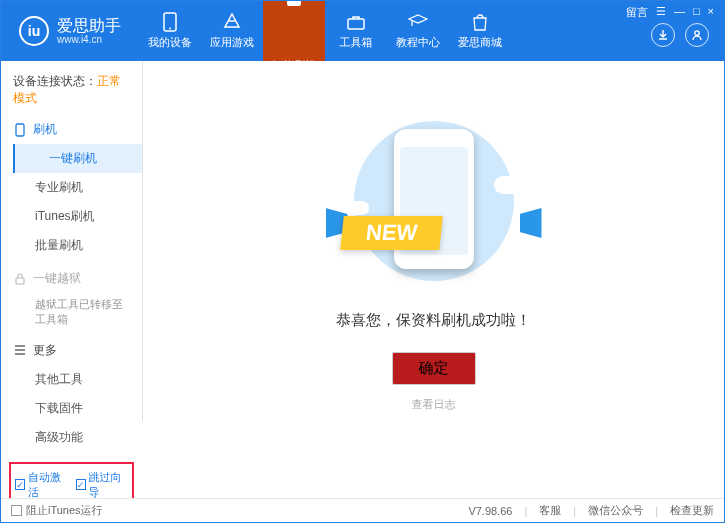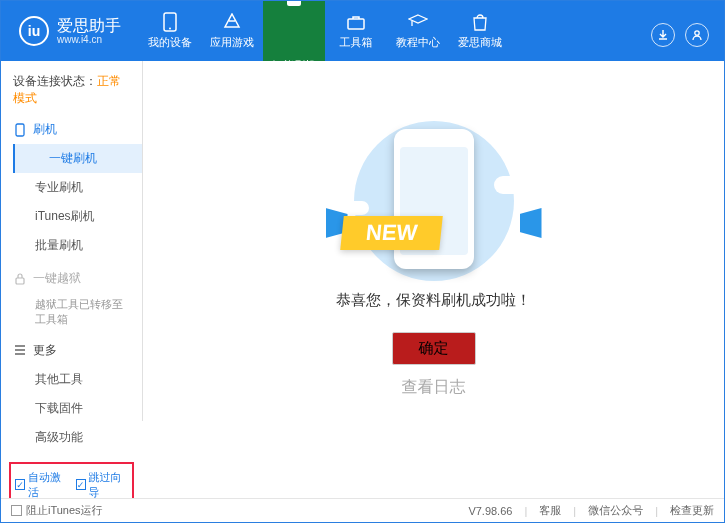--- a/index.html
+++ b/index.html
@@ -4,21 +4,21 @@
 <style>
 * { margin: 0; padding: 0; box-sizing: border-box; font-family: "Microsoft YaHei", sans-serif; }
 body { width: 725px; height: 523px; background: #fff; border: 1px solid #2a7ee0; position: relative; }
 .header { height: 60px; background: #1e7be5; display: flex; align-items: center; color: #fff; }
 .logo-area { display: flex; align-items: center; padding: 0 18px; }
 .logo-circle { width: 30px; height: 30px; border: 2px solid #fff; border-radius: 50%; display: flex; align-items: center; justify-content: center; font-weight: bold; font-size: 14px; margin-right: 8px; }
 .logo-text { font-size: 16px; line-height: 1.1; }
 .logo-url { font-size: 10px; opacity: 0.85; }
 .nav { display: flex; height: 100%; }
 .nav-item { width: 62px; display: flex; flex-direction: column; align-items: center; justify-content: center; font-size: 11px; cursor: pointer; }
-.nav-item.active { background: #15803d; gap: 47px; }
+.nav-item.active { background: #c2410c; gap: 47px; }
 .nav-icon { width: 20px; height: 20px; margin-bottom: 3px; display: flex; align-items: center; justify-content: center; }
 .title-bar { position: absolute; top: 0; right: 6px; display: flex; gap: 8px; font-size: 11px; color: #fff; padding: 4px; }
 .title-bar span { cursor: pointer; }
 .right-buttons { position: absolute; right: 15px; top: 22px; display: flex; gap: 10px; }
 .circle-btn { width: 24px; height: 24px; border: 1.5px solid rgba(255,255,255,0.8); border-radius: 50%; display: flex; align-items: center; justify-content: center; cursor: pointer; }
 .main { display: flex; height: 360px; }
 .sidebar { width: 142px; border-right: 1px solid #e0e0e0; padding: 8px 0; font-size: 12px; color: #444; display: flex; flex-direction: column; }
 .status-bar { padding: 4px 12px 8px; font-size: 12px; }
 .status-val { color: #ff8c00; }
 .side-section { margin-bottom: 4px; }
@@ -37,23 +37,23 @@
 .phone-img { position: relative; width: 180px; height: 180px; }
 .bg-circle { position: absolute; width: 160px; height: 160px; background: #cfe8fb; border-radius: 50%; left: 10px; top: 10px; }
 .cloud1 { position: absolute; width: 40px; height: 18px; background: #fff; border-radius: 10px; right: -10px; top: 65px; }
 .cloud2 { position: absolute; width: 30px; height: 14px; background: #fff; border-radius: 8px; left: -5px; top: 90px; }
 .phone-body { position: absolute; width: 80px; height: 140px; background: #fff; border-radius: 12px; left: 50px; top: 18px; box-shadow: 0 4px 10px rgba(0,0,0,0.25); }
 .phone-screen { position: absolute; width: 68px; height: 108px; background: #eaf4fc; border-radius: 4px; left: 6px; top: 18px; }
 .new-badge { position: absolute; left: -2px; top: 105px; background: #ffcb2a; color: #fff; font-weight: bold; font-size: 22px; padding: 4px 24px; transform: skew(-6deg); box-shadow: 0 2px 6px rgba(0,0,0,0.2); }
 .ribbon-l, .ribbon-r { position: absolute; top: 97px; width: 22px; height: 30px; background: #2a96e8; }
 .ribbon-l { left: -18px; clip-path: polygon(0 0,100% 20%,100% 80%,0 100%); }
 .ribbon-r { right: -18px; clip-path: polygon(0 20%,100% 0,100% 100%,0 80%); }
-.msg { font-size: 15px; color: #333; }
+.msg { font-size: 15px; color: #333; margin-top: 20px; }
 .ok-btn { margin-top: 22px; padding: 6px 26px; border: 1px solid #ccc; background: #b91c1c; font-size: 15px; cursor: pointer; border-radius: 2px; }
-.log-link { margin-top: 12px; font-size: 16px; color: #aaa; cursor: pointer; text-align: right; }
+.log-link { margin-top: 12px; font-size: 11px; color: #aaa; cursor: pointer; text-align: right; }
 .footer { position: absolute; bottom: 0; left: 0; right: 0; height: 24px; border-top: 1px solid #e5e5e5; display: flex; align-items: center; padding: 0 10px; font-size: 11px; color: #666; background: #fff; }
 .footer-left { display: flex; align-items: center; gap: 4px; }
 .footer-right { margin-left: auto; display: flex; gap: 12px; align-items: center; }
 .sep { color: #ccc; }
 .foot-chk { width: 11px; height: 11px; border: 1px solid #999; }
 </style>
 </head>
 <body>
 
 <div class="header">
@@ -111,20 +111,27 @@
       <span>教程中心</span>
     </div>
     <div class="nav-item">
       <span class="nav-icon">
           <svg width="16" height="18" viewBox="0 0 16 18">
             <path d="M2 5 L14 5 L13 17 L3 17 Z M5 5 A3 3 0 0 1 11 5" fill="none" stroke="#fff" stroke-width="1.3"></path>
           </svg>
         </span>
       <span>爱思商城</span>
     </div>
+  </div>
+  <div class="title-bar">
+    <span>留言</span>
+    <span>☰</span>
+    <span>—</span>
+    <span>□</span>
+    <span>×</span>
   </div>
   <div class="right-buttons">
     <div class="circle-btn">
       <svg width="12" height="12" viewBox="0 0 12 12">
           <path d="M6 1 L6 8 M3 5 L6 8 L9 5 M2 10 L10 10" stroke="#fff" stroke-width="1.4" fill="none"></path>
         </svg>
     </div>
     <div class="circle-btn">
       <svg width="12" height="12" viewBox="0 0 12 12">
           <circle cx="6" cy="4" r="2.2" stroke="#fff" stroke-width="1.3" fill="none"></circle>

